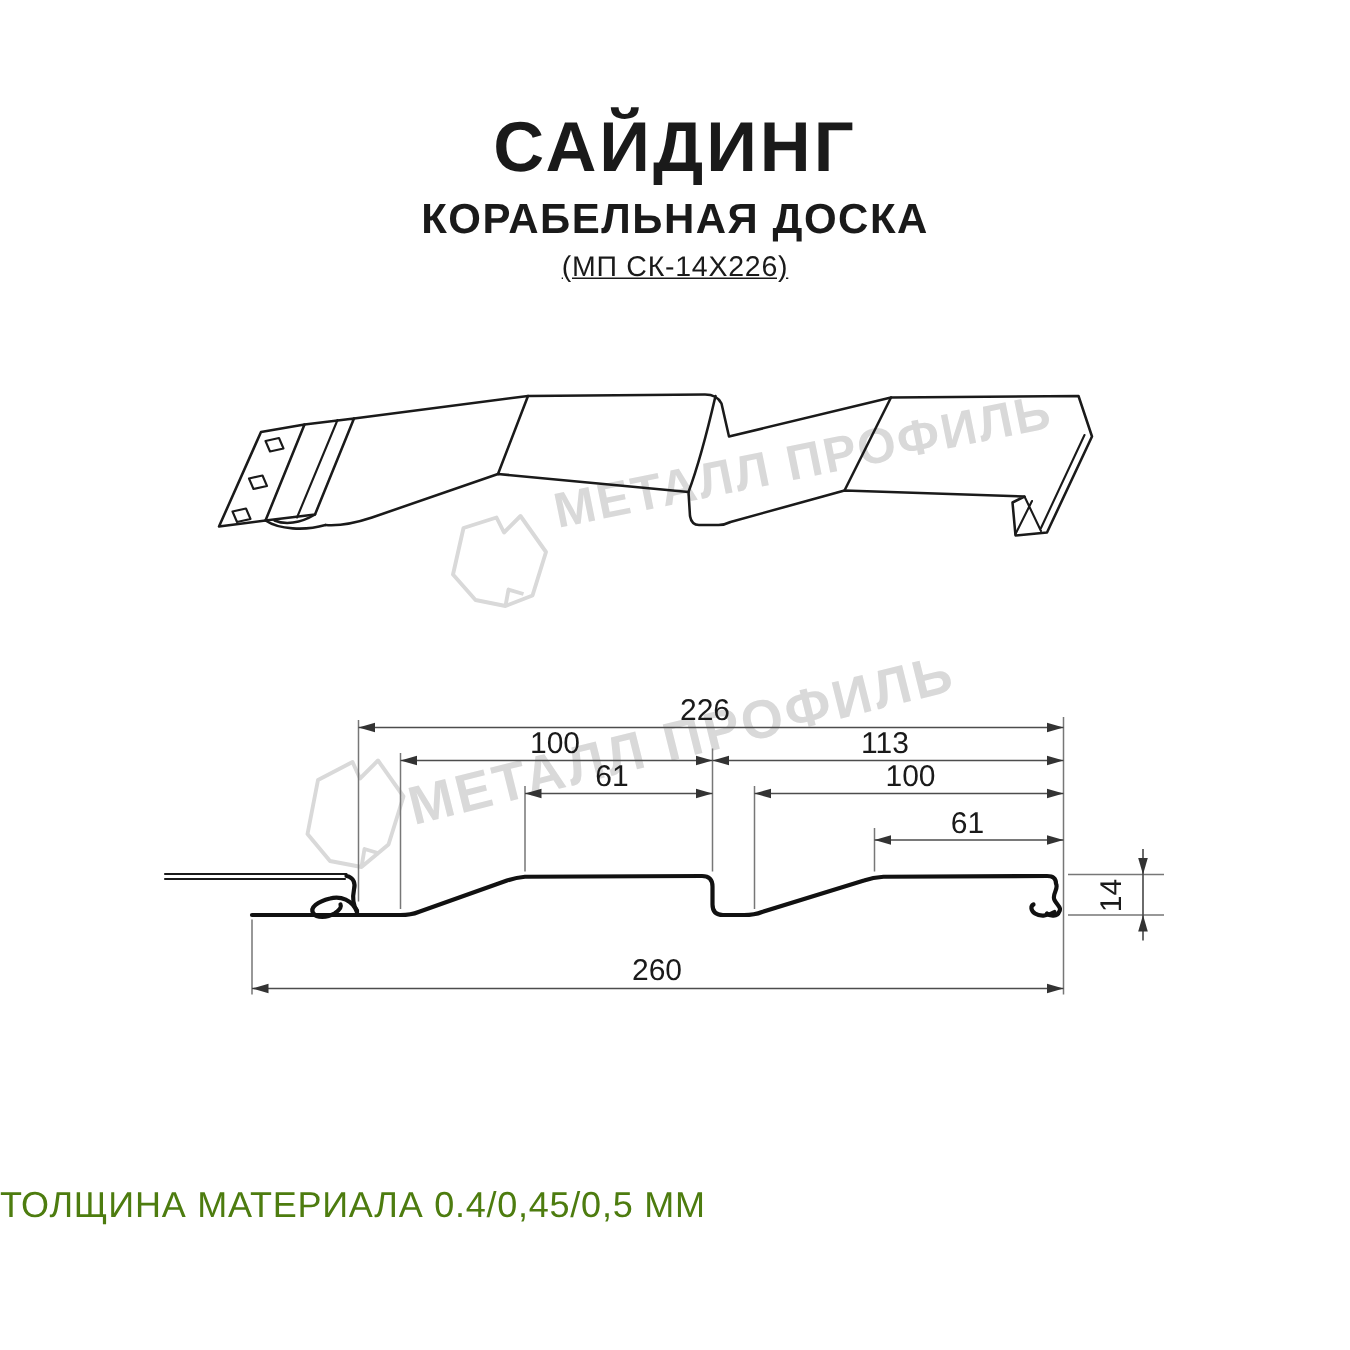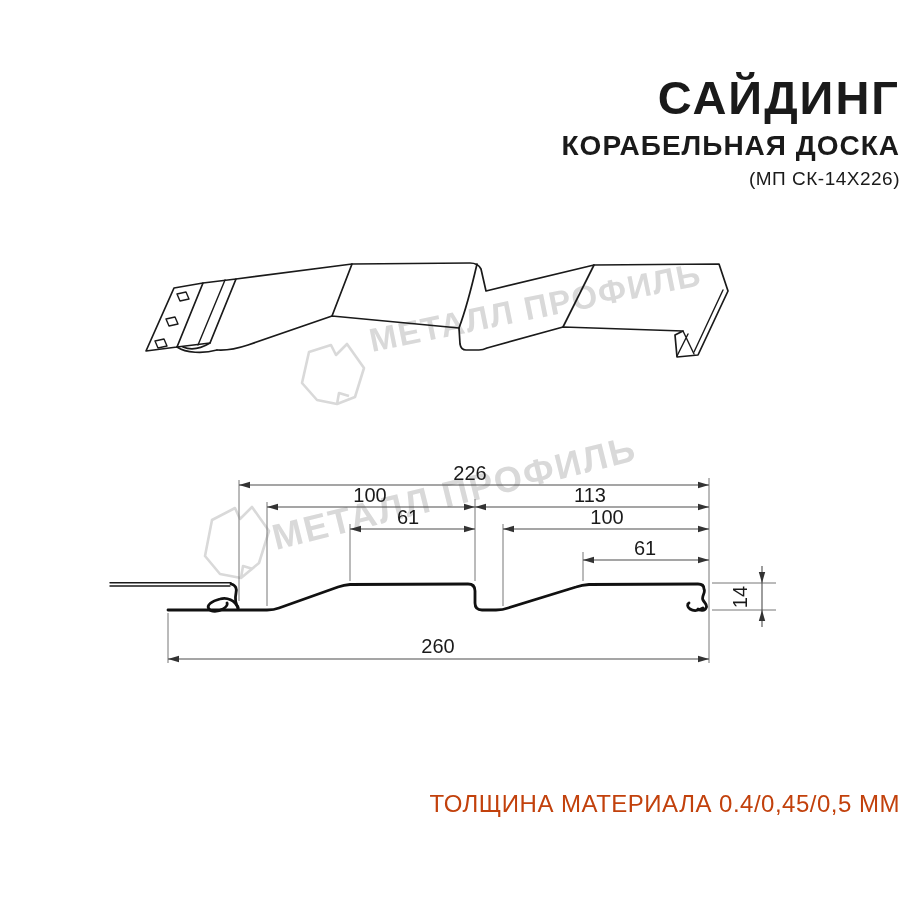--- a/index.html
+++ b/index.html
@@ -1,35 +1,35 @@
 <!DOCTYPE html>
 <html><head>
 <meta charset="utf-8">
 <style>
   html,body{margin:0;padding:0;background:#ffffff;}
   .page{
     position:relative;width:900px;height:900px;background:#ffffff;overflow:hidden;
     font-family:"Liberation Sans", sans-serif;
   }
   .title-block{
-    position:absolute;top:74px;left:0;width:100%;text-align:right;color:#1a1a1a;
+    position:absolute;top:74px;left:0;width:100%;text-align:center;color:#1a1a1a;
   }
   .product-title{
     margin:0;font-size:47px;font-weight:bold;letter-spacing:2px;line-height:1.0;
   }
   .product-subtitle{
     margin-top:9px;font-size:28px;font-weight:bold;letter-spacing:1px;
   }
   .product-code{
-    margin-top:6px;font-size:19px;font-weight:normal;letter-spacing:0.5px;
+    margin-top:6px;font-size:19px;font-weight:normal;letter-spacing:0.5px;text-decoration:underline;
   }
   .drawing-svg{position:absolute;left:0;top:0;width:900px;height:900px;}
   .footer-note{
-    position:absolute;left:0;top:790px;width:100%;text-align:right;
-    font-size:24px;color:#c2410c;letter-spacing:0.5px;
+    position:absolute;left:0;top:790px;width:100%;text-align:left;
+    font-size:24px;color:#4d7c0f;letter-spacing:0.5px;
   }
   
   .dim-text{font-family:"Liberation Sans",sans-serif;font-size:20px;fill:#1a1a1a;}
   .wm-text{font-family:"Liberation Sans",sans-serif;font-weight:bold;fill:#d9d9d9;}
   .wm1{font-size:33px;letter-spacing:1.5px;}
   .wm2{font-size:36px;letter-spacing:2px;}
   .outline{fill:none;stroke:#1a1a1a;stroke-width:1.7;stroke-linejoin:round;stroke-linecap:round;}
   .outline-thin{fill:none;stroke:#1a1a1a;stroke-width:1.4;stroke-linejoin:round;stroke-linecap:round;}
   .profile{fill:none;stroke:#111111;stroke-width:2.8;stroke-linejoin:round;stroke-linecap:round;}
   .ext{stroke:#777777;stroke-width:1;fill:none;}

